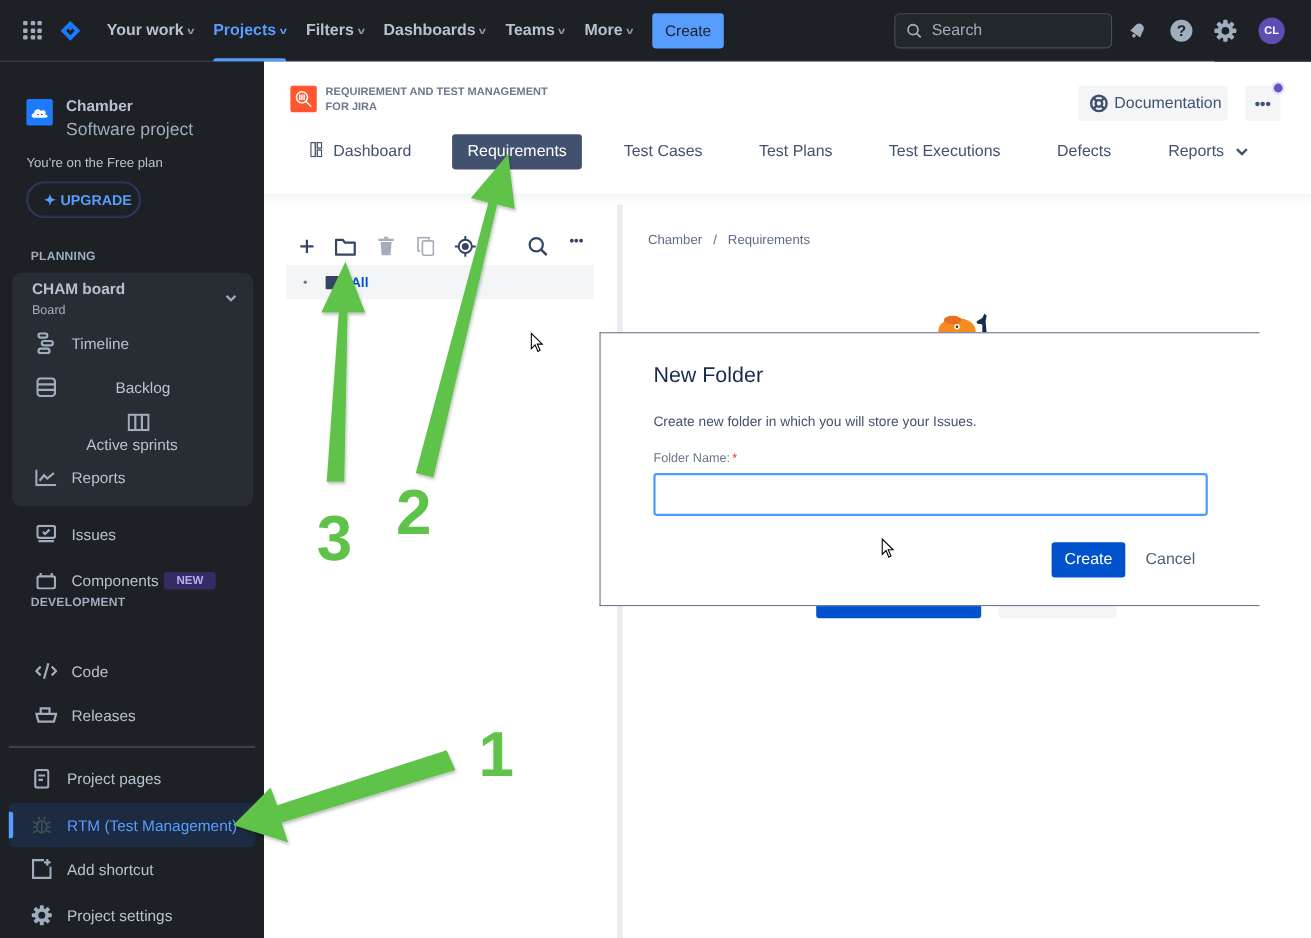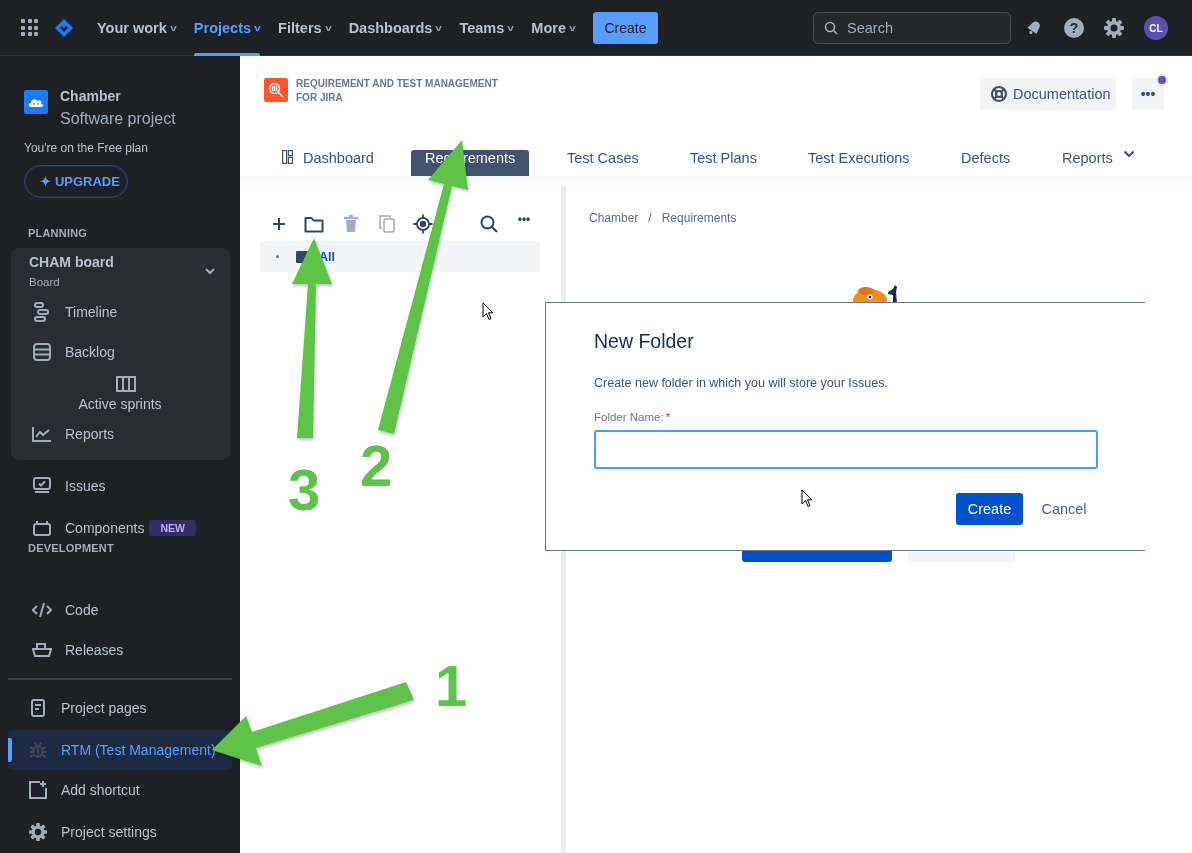--- a/index.html
+++ b/index.html
@@ -50,21 +50,21 @@
 
   
   .app-header { position: absolute; left: 240px; top: 56px; width: 864px; height: 120px; background: #ffffff; }
   .rtm-logo { position: absolute; left: 24px; top: 22px; width: 24px; height: 24px; background: #ff5630; border-radius: 2px; display: flex; align-items: center; justify-content: center; }
   .rtm-title { position: absolute; left: 56px; top: 21px; color: #6b778c; font-size: 10px; font-weight: bold; line-height: 14px; }
   .doc-btn { position: absolute; left: 740px; top: 22px; width: 136px; height: 32px; background: #f4f5f7; border-radius: 3px; display: flex; align-items: center; padding-left: 10px; color: #42526e; font-size: 14.5px; cursor: pointer; }
   .doc-btn svg { margin-right: 5px; }
   .more-btn { position: absolute; left: 892px; top: 22px; width: 32px; height: 32px; background: #f4f5f7; border-radius: 3px; display: flex; align-items: center; justify-content: center; color: #42526e; font-size: 14px; font-weight: bold; cursor: pointer; }
   .notif-dot { position: absolute; left: 918px; top: 20px; width: 8px; height: 8px; border-radius: 50%; background: #6554c0; box-shadow: 0 0 0 2px #e3dffc; }
   .tabs { position: absolute; left: 0; top: 66px; height: 32px; }
-  .tab { position: absolute; top: 0; height: 32px; display: flex; align-items: flex-start; color: #42526e; font-size: 14.5px; cursor: pointer; white-space: nowrap; margin-top: 28px; }
+  .tab { position: absolute; top: 0; height: 32px; display: flex; align-items: center; color: #42526e; font-size: 14.5px; cursor: pointer; white-space: nowrap; }
   .tab.active { background: #42526e; color: #ffffff; border-radius: 3px; padding: 0 14px; }
   .tab .tab-ico { margin-right: 10px; }
   .header-shadow { position: absolute; left: 240px; top: 176px; width: 952px; height: 10px; background: linear-gradient(#f4f5f7, #ffffff); }
 
   
   .tree-toolbar { position: absolute; left: 268px; top: 212px; height: 24px; }
   .tb-btn { position: absolute; top: 0; width: 22px; height: 24px; display: flex; align-items: center; justify-content: center; cursor: pointer; }
   .tree-row { position: absolute; left: 260px; top: 241px; width: 280px; height: 31px; background: #f4f5f7; display: flex; align-items: center; cursor: pointer; }
   .tree-bullet { margin-left: 16px; width: 3px; height: 3px; background: #6b778c; border-radius: 50%; }
   .tree-folder { margin-left: 17px; width: 14px; height: 12px; background: #344563; border-radius: 1px; }
@@ -217,21 +217,21 @@
         <svg width="18" height="20" viewBox="0 0 18 20">
           <g stroke="#9fadbc" stroke-width="2" fill="none">
             <rect x="2" y="1" width="8" height="4" rx="2"></rect>
             <rect x="5" y="8" width="10" height="4" rx="2"></rect>
             <rect x="2" y="15" width="10" height="4" rx="2"></rect>
           </g>
         </svg>
       </span>
     <span class="lbl">Timeline</span>
   </div>
-  <div class="side-item" style="top:276px;">
+  <div class="side-item" style="top:276px;gap:40px;">
     <span class="ico">
         <svg width="18" height="18" viewBox="0 0 18 18">
           <g stroke="#9fadbc" stroke-width="2" fill="none">
             <rect x="1" y="1" width="16" height="16" rx="3"></rect>
             <line x1="1" y1="6.5" x2="17" y2="6.5"></line>
             <line x1="1" y1="11.5" x2="17" y2="11.5"></line>
           </g>
         </svg>
       </span>
     <span class="lbl">Backlog</span>

